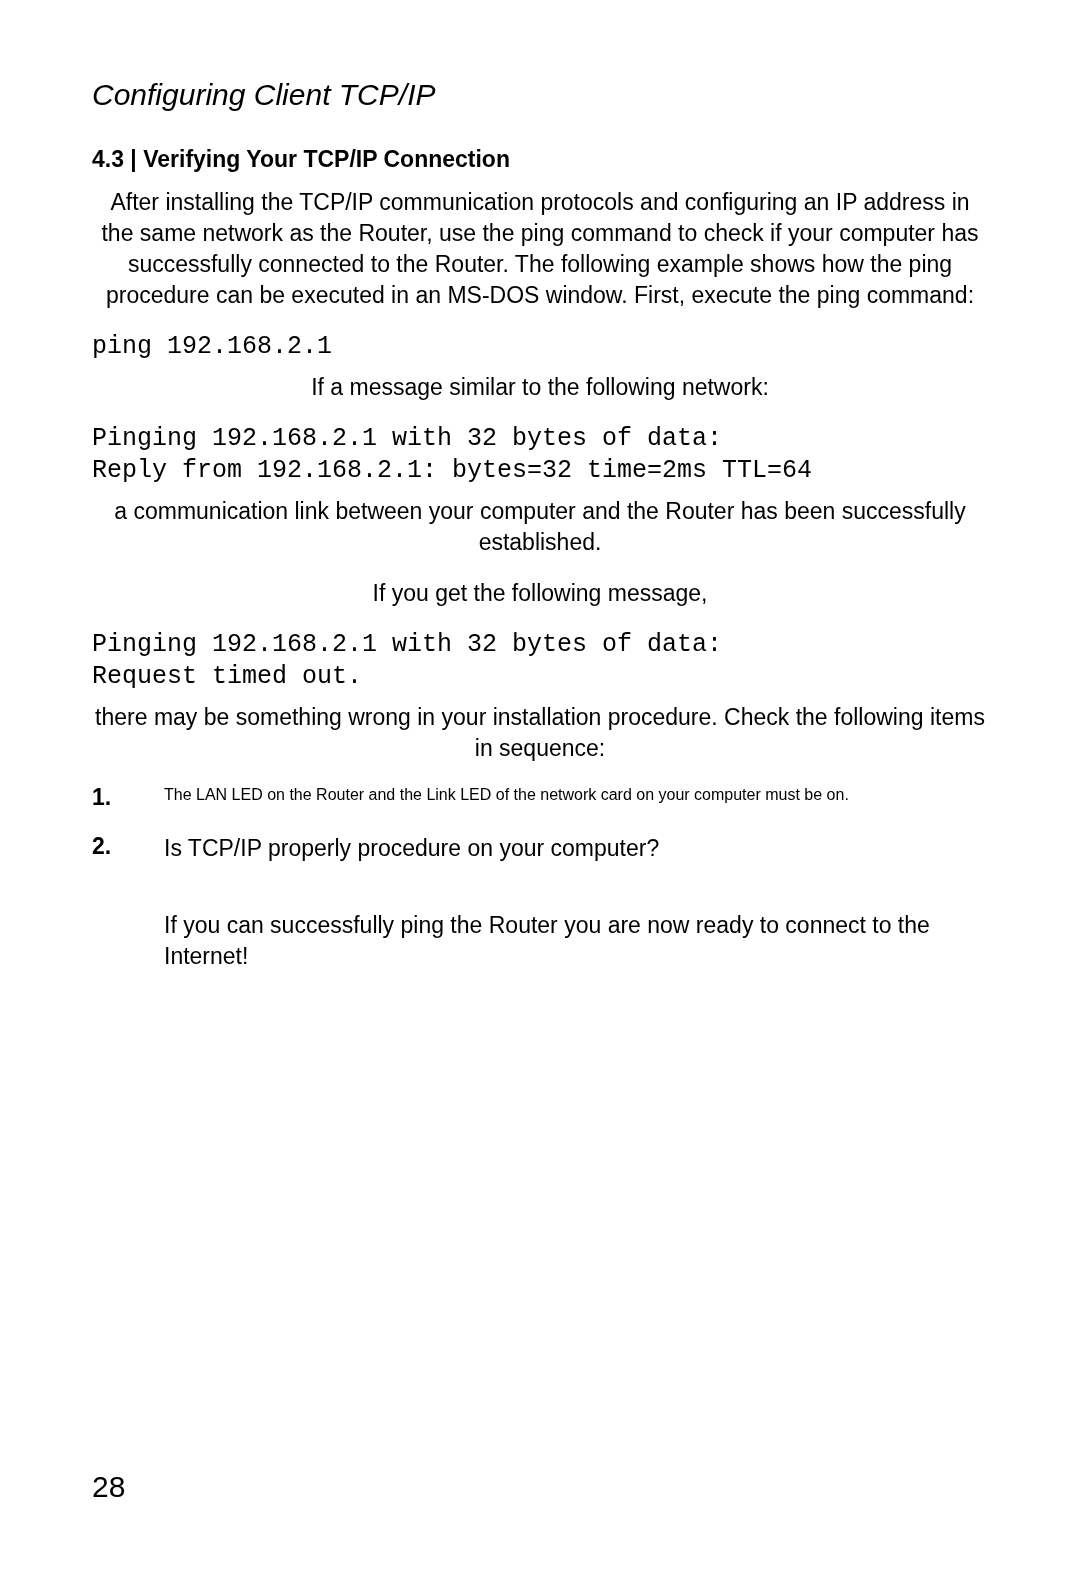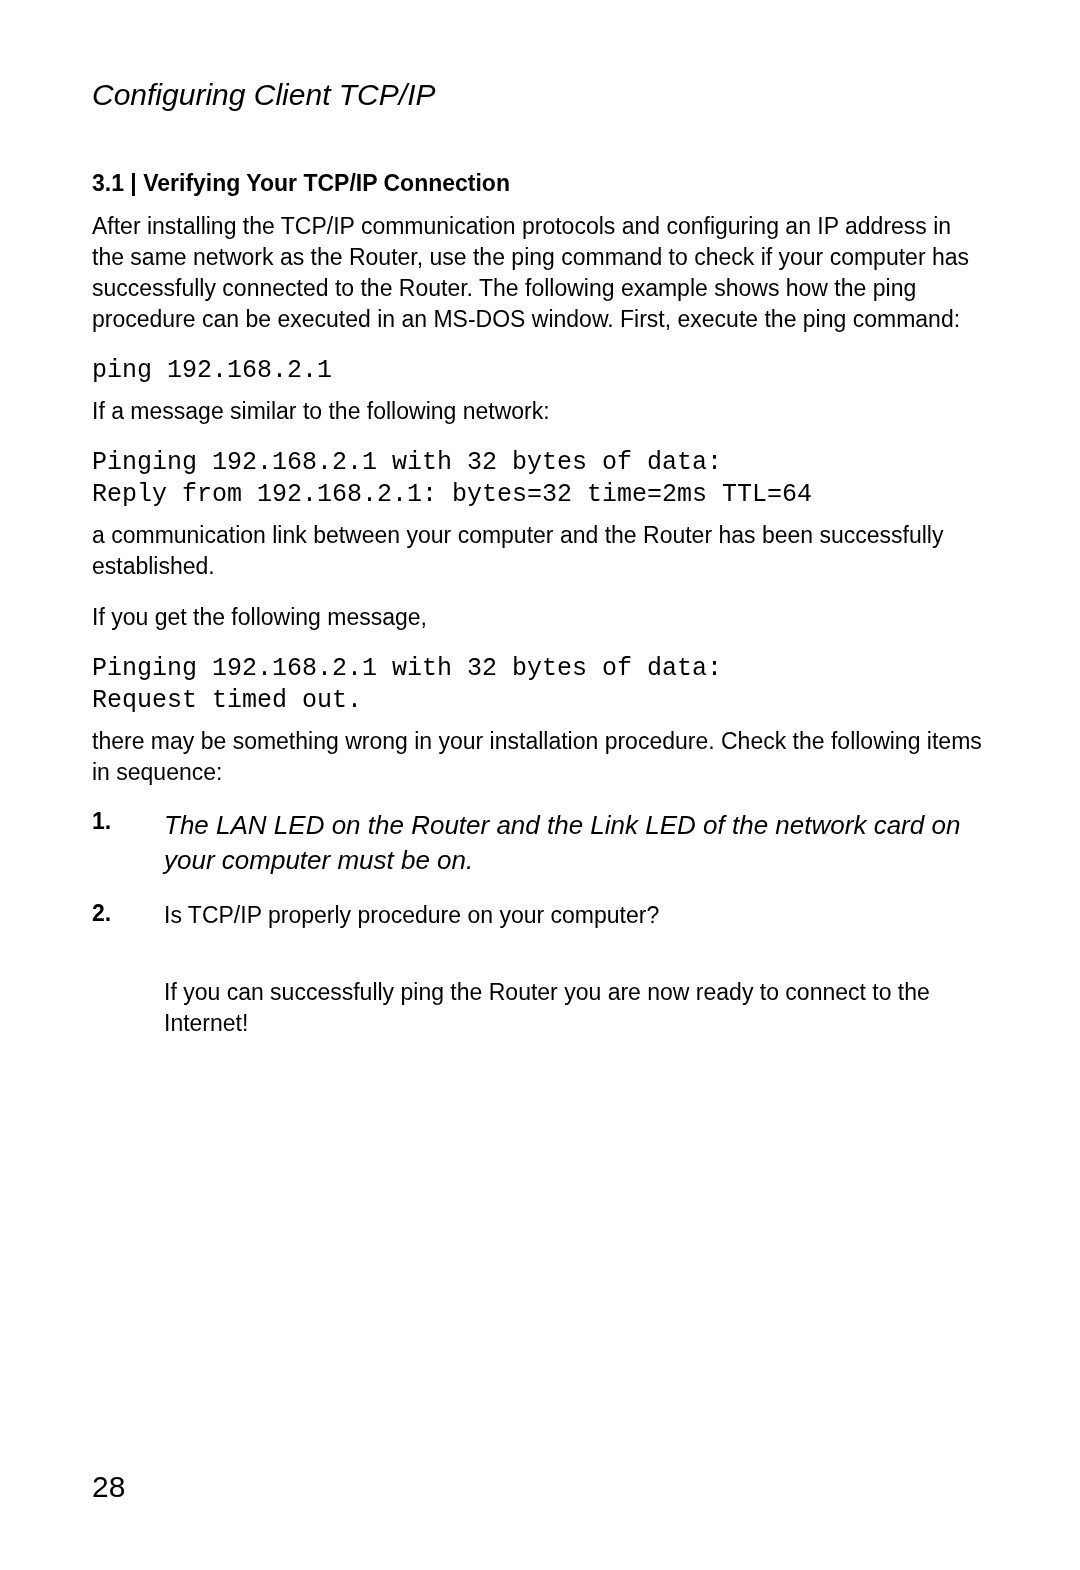--- a/index.html
+++ b/index.html
@@ -14,34 +14,35 @@
       font-family: Verdana, Geneva, sans-serif;
       color: #000000;
       padding: 78px 92px 60px 92px;
       position: relative;
     }
     .header-title {
       font-style: italic;
       font-family: Arial, Helvetica, sans-serif;
       font-size: 30px;
       font-weight: 400;
-      margin-bottom: 58px;
+      margin-bottom: 34px;
     }
     .section-heading {
       font-family: Verdana, Geneva, sans-serif;
       font-size: 23px;
       font-weight: bold;
       margin-bottom: 14px;
     }
     .body-para {
       font-family: Verdana, Geneva, sans-serif;
       font-size: 23px;
       font-weight: 400;
       line-height: 1.35;
       margin-bottom: 20px;
+      text-align: center;
     }
     .mono-block {
       font-family: "Courier New", Courier, monospace;
       font-size: 25px;
       font-weight: 400;
       line-height: 1.3;
       margin-bottom: 8px;
       white-space: pre-wrap;
     }
     .list-container {
@@ -64,24 +65,23 @@
     }
     .list-q {
       font-family: Verdana, Geneva, sans-serif;
       font-size: 23px;
       font-weight: 400;
       line-height: 1.35;
       margin-bottom: 4px;
     }
     .list-a {
       font-family: Verdana, Geneva, sans-serif;
-      font-size: 26px;
+      font-size: 16px;
       font-weight: 400;
       line-height: 1.35;
-      font-style: italic;
     }
     .list-extra {
       font-family: Verdana, Geneva, sans-serif;
       font-size: 23px;
       font-weight: 400;
       line-height: 1.35;
       margin-top: 46px;
     }
     .page-number {
       position: absolute;
@@ -90,21 +90,21 @@
       font-family: Arial, Helvetica, sans-serif;
       font-size: 30px;
       font-weight: 400;
     }
   </style>
 </head>
 <body>
 
 <div class="header-title">Configuring Client TCP/IP</div>
 
-<div class="section-heading">3.1 | Verifying Your TCP/IP Connection</div>
+<div class="section-heading">4.3 | Verifying Your TCP/IP Connection</div>
 
 <div class="body-para">After installing the TCP/IP communication protocols and configuring an IP address in the same network as the Router, use the ping command to check if your computer has successfully connected to the Router. The following example shows how the ping procedure can be executed in an MS-DOS window. First, execute the ping command:</div>
 
 <div class="mono-block" style="margin-bottom:8px;">ping 192.168.2.1</div>
 
 <div class="body-para">If a message similar to the following network:</div>
 
 <div class="mono-block">Pinging 192.168.2.1 with 32 bytes of data:
 Reply from 192.168.2.1: bytes=32 time=2ms TTL=64</div>
 

